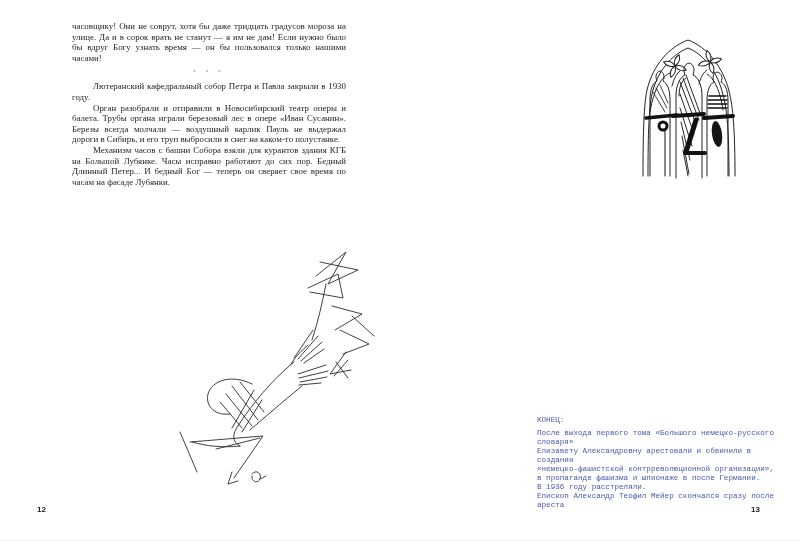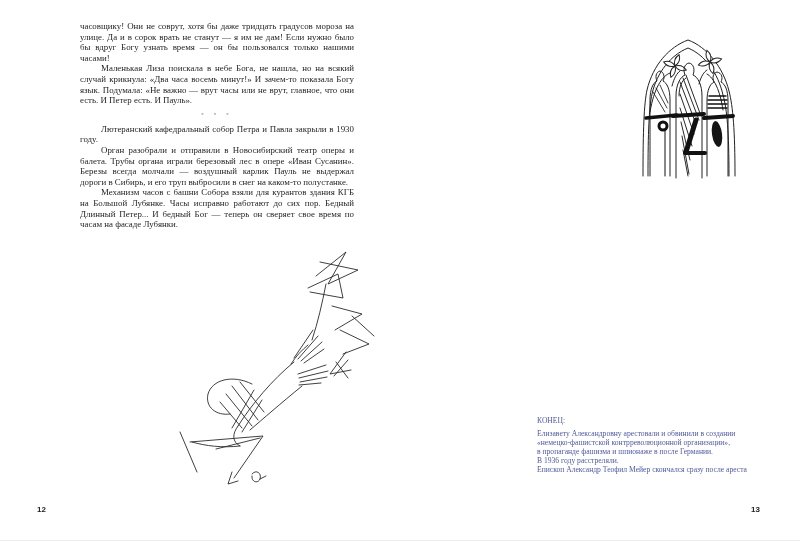--- a/index.html
+++ b/index.html
@@ -9,21 +9,21 @@
     font-family:"Liberation Serif", serif;
     color:#1f1f1f;
     overflow:hidden;
   }
   .spread{
     position:relative;width:800px;height:541px;background:#ffffff;
     box-shadow:inset 0 -1px 0 #ededed;
   }
   
   .textcol{
-    position:absolute;left:80px;top:21px;width:274px;
+    position:absolute;left:72px;top:21px;width:274px;
     font-size:8.9px;line-height:10.6px;
     text-align:justify;hyphens:auto;
   }
   .textcol p{margin:0;}
   .textcol p.indent{text-indent:21px;}
   .divider{
     text-align:center;font-size:7px;letter-spacing:4px;
     color:#3a3a3a;line-height:9px;margin:3px 0 6px;
     font-family:"Liberation Sans", sans-serif;
   }
@@ -31,38 +31,37 @@
   .pagenum{
     position:absolute;top:505px;
     font-family:"Liberation Sans", sans-serif;
     font-size:8px;font-weight:700;color:#222;
   }
   .pagenum.l{left:37px;}
   .pagenum.r{left:751px;}
   
   .colophon{
     position:absolute;left:537px;top:416px;width:250px;
-    font-family:Liberation Serif, serif;
+    font-family:Liberation Mono, monospace;
     font-size:7.6px;line-height:9px;
     color:var(--accent,#4d58ab);
   }
   .colophon .heading{margin-bottom:4px;}
   .illustration{position:absolute;}
   #figure-sketch{left:160px;top:250px;}
   #church-window{left:636px;top:28px;}
 </style>
 </head>
 <body>
 
 <div class="spread">
 
   <section>
     <div class="textcol">
       <p>часовщику! Они не соврут, хотя бы даже тридцать градусов мороза на улице. Да и в сорок врать не станут — я им не дам! Если нужно было бы вдруг Богу узнать время — он бы пользовался только нашими часами!</p>
-      <p class="indent">Маленькая Лиза поискала в небе Бога, не нашла, но на всякий случай крикнула: «Два часа восемь минут!» И зачем-то показала Богу язык. Подумала: «Не важно — врут часы или не врут, главное, что они есть. И Петер есть. И Пауль».</p>
       <div class="divider">◦ ◦ ◦</div>
       <p class="indent">Лютеранский кафедральный собор Петра и Павла закрыли в 1930 году.</p>
       <p class="indent">Орган разобрали и отправили в Новосибирский театр оперы и балета. Трубы органа играли березовый лес в опере «Иван Сусанин». Березы всегда молчали — воздушный карлик Пауль не выдержал дороги в Сибирь, и его труп выбросили в снег на каком-то полустанке.</p>
       <p class="indent">Механизм часов с башни Собора взяли для курантов здания КГБ на Большой Лубянке. Часы исправно работают до сих пор. Бедный Длинный Петер... И бедный Бог — теперь он сверяет свое время по часам на фасаде Лубянки.</p>
     </div>
 
     <svg id="figure-sketch" class="illustration" width="235" height="245" viewBox="0 0 235 245" xmlns="http://www.w3.org/2000/svg">
       <g fill="none" stroke="#2a2a2a" stroke-width="0.9" stroke-linecap="round" stroke-linejoin="round">
 
         <path d="M160,12 L198,20 L168,34 L186,2 L156,26"></path>
@@ -144,20 +143,21 @@
         <path d="M60,92 L50,124" stroke-width="5"></path>
         <path d="M49,125 L69,125" stroke-width="4"></path>
         <path d="M73,68 L90,68 M72,72 L91,72 M72,76 L91,76 M72,80 L91,80" stroke-width="1.4"></path>
         <path d="M68,90 L97,88" stroke-width="4"></path>
         <ellipse cx="81" cy="106" rx="5" ry="13" fill="#151515" stroke="none" transform="rotate(-8 81 106)"></ellipse>
       </g>
     </svg>
 
     <div class="colophon">
       <div class="heading">КОНЕЦ:</div>
+      <div>После выхода первого тома «Большого немецко-русского словаря»</div>
       <div>Елизавету Александровну арестовали и обвинили в создании</div>
       <div>«немецко-фашистской контрреволюционной организации»,</div>
       <div>в пропаганде фашизма и шпионаже в после Германии.</div>
       <div>В 1936 году расстреляли.</div>
       <div>Епископ Александр Теофил Мейер скончался сразу после ареста</div>
     </div>
 
     <div class="pagenum r">13</div>
   </section>
 

